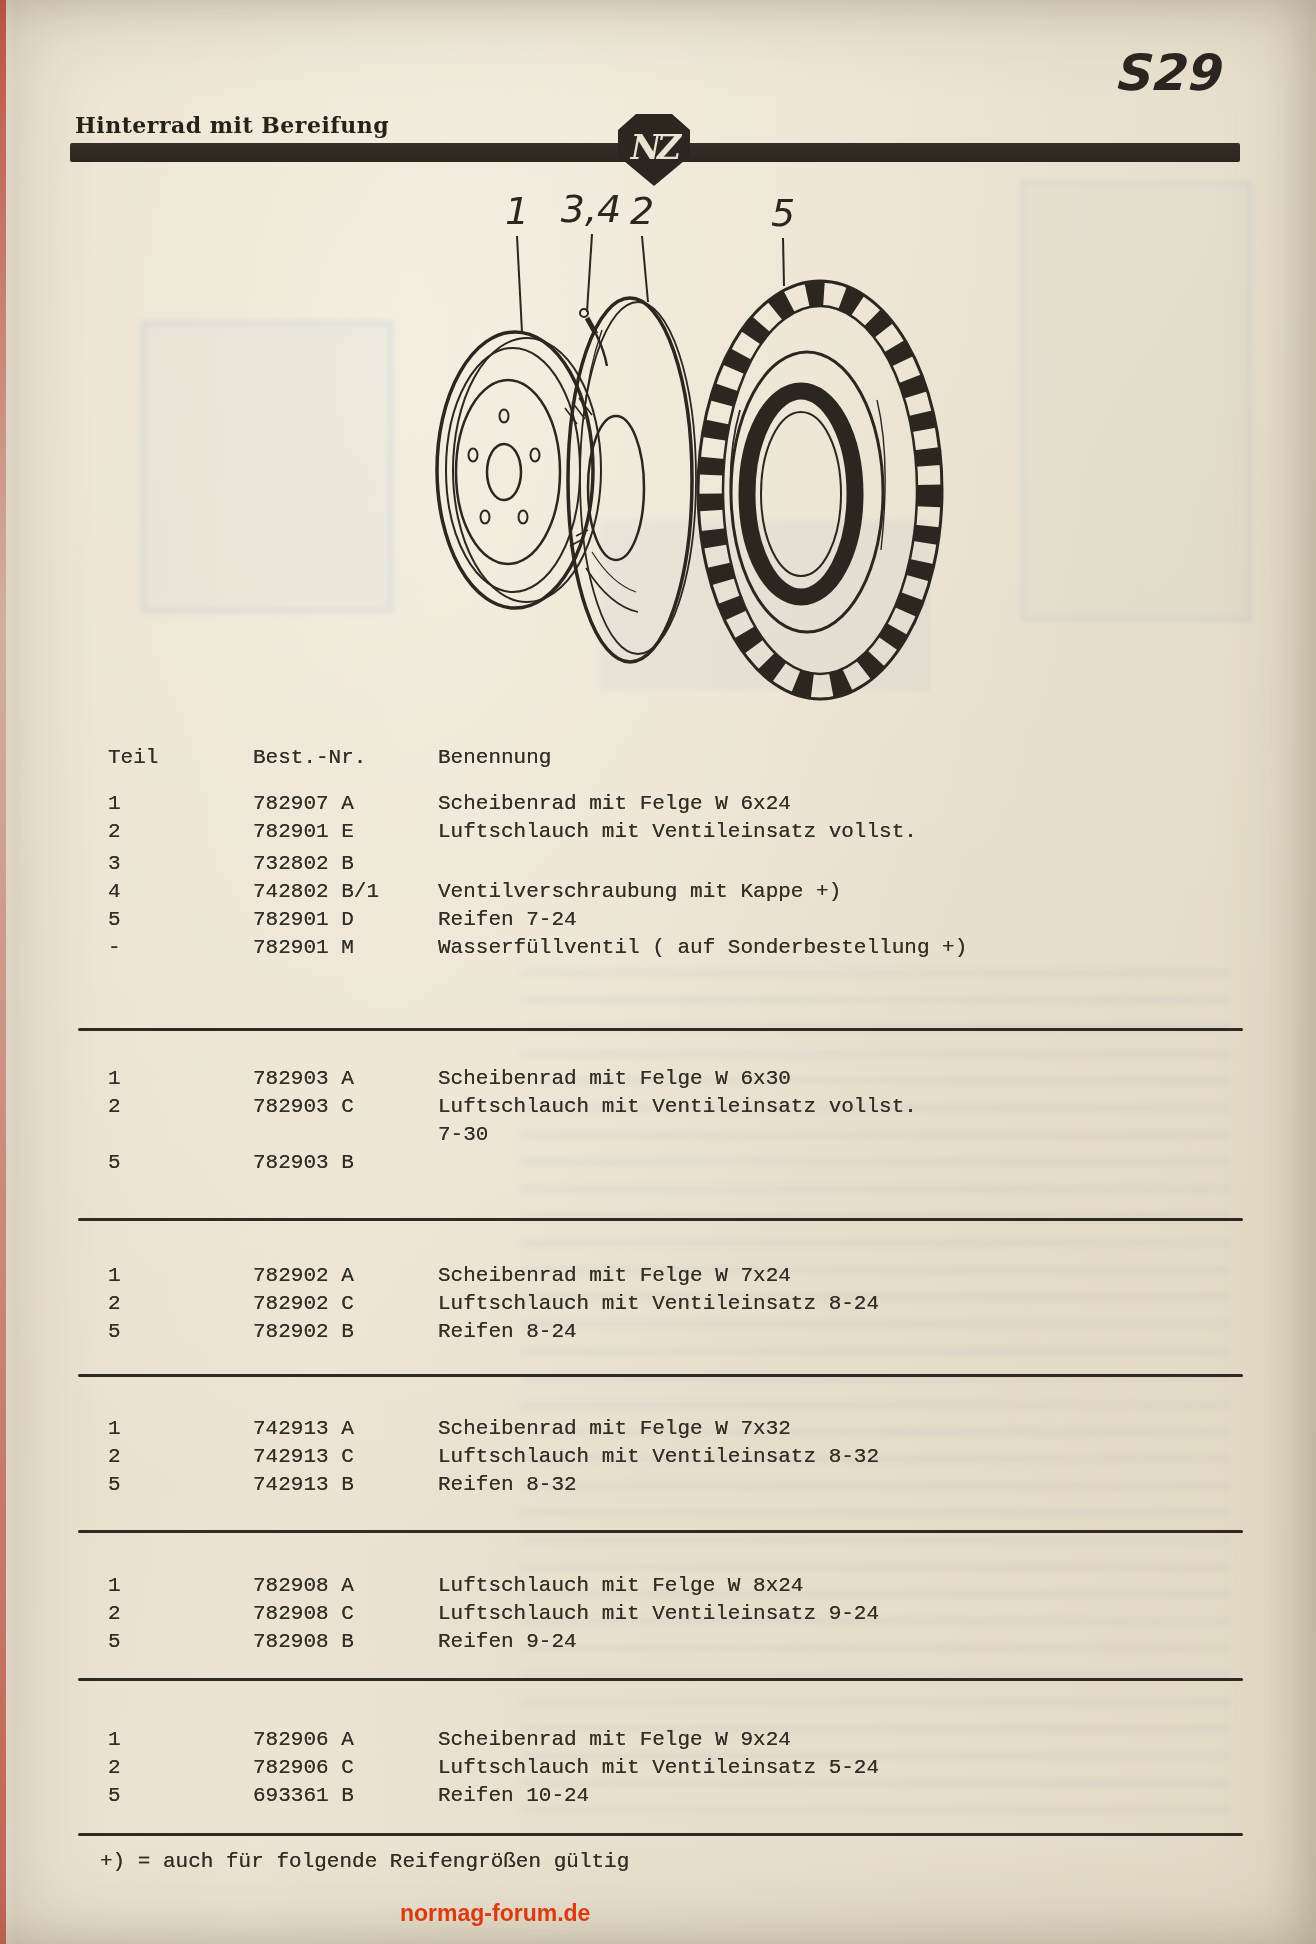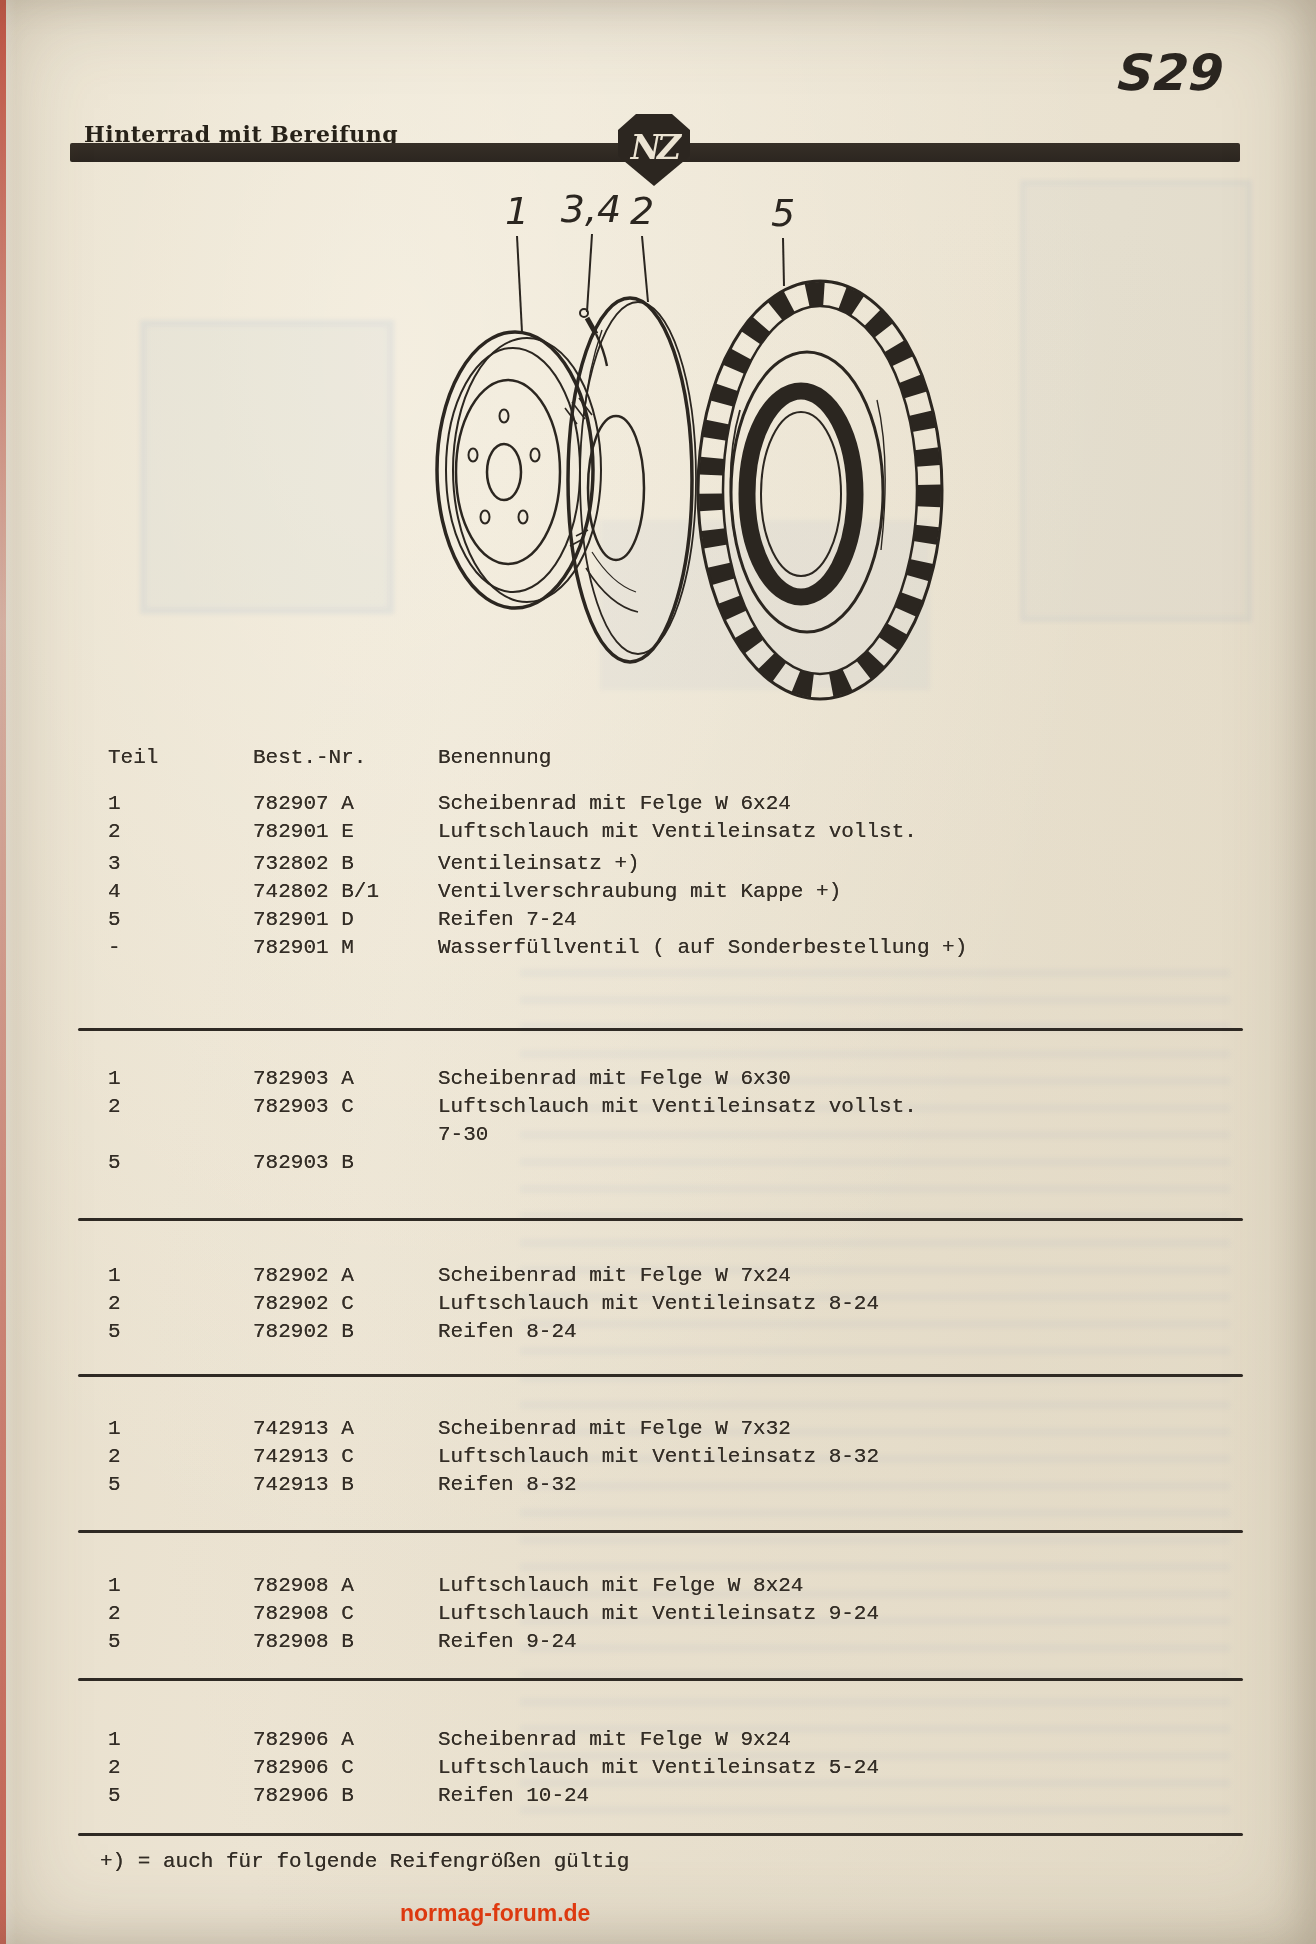--- a/index.html
+++ b/index.html
@@ -20,21 +20,21 @@
   
   .ghost{position:absolute;pointer-events:none;filter:blur(2px);}
   .ghost-a{left:140px;top:320px;width:240px;height:280px;
     border:7px solid rgba(125,155,195,.08);background:rgba(125,155,195,.05);}
   .ghost-b{left:600px;top:520px;width:330px;height:170px;background:rgba(125,155,195,.07);}
   .ghost-text{left:520px;top:950px;width:710px;height:880px;
     background:repeating-linear-gradient(to bottom,rgba(118,148,192,0) 0 19px,rgba(118,148,192,.06) 19px 27px);}
   .ghost-c{left:1020px;top:180px;width:220px;height:430px;
     border:6px solid rgba(125,155,195,.06);background:rgba(125,155,195,.04);}
 
-  .title{position:absolute;left:75px;top:112px;margin:9px;
+  .title{position:absolute;left:75px;top:112px;margin:0;
     font:700 22px/26px "DejaVu Serif",serif;letter-spacing:.5px;color:#272219;text-align:center;}
   .bar{position:absolute;left:70px;top:143px;width:1170px;height:19px;
     background:linear-gradient(#362f27,#2c2620);border-radius:2px;}
   .badge{position:absolute;left:614px;top:112px;width:80px;height:76px;}
   .pageno{position:absolute;left:1118px;top:46px;width:140px;
     font:600 50px/54px "DejaVu Sans",sans-serif;font-style:italic;color:#2a2520;
     transform:skewX(-4deg);}
 
   .figure{position:absolute;left:380px;top:180px;width:620px;height:530px;}
   .callout{font:500 38px "DejaVu Sans",sans-serif;font-style:italic;fill:#2b2620;}
@@ -147,21 +147,20 @@
       <span>782901 E</span>
       <span>Luftschlauch mit Ventileinsatz vollst.</span>
     </div>
     <div class="trow">
       <span></span>
         <span></span>
     </div>
     <div class="trow" style="margin-top:4px">
       <span>3</span>
       <span>732802 B</span>
-      <span>Ventileinsatz +)</span>
     </div>
     <div class="trow">
       <span>4</span>
       <span>742802 B/1</span>
       <span>Ventilverschraubung mit Kappe +)</span>
     </div>
     <div class="trow">
       <span>5</span>
       <span>782901 D</span>
       <span>Reifen 7-24</span>
@@ -265,21 +264,21 @@
       <span>782906 A</span>
       <span>Scheibenrad mit Felge W 9x24</span>
     </div>
     <div class="trow">
       <span>2</span>
       <span>782906 C</span>
       <span>Luftschlauch mit Ventileinsatz 5-24</span>
     </div>
     <div class="trow">
       <span>5</span>
-      <span>782906 B</span>
+      <span>693361 B</span>
       <span>Reifen 10-24</span>
     </div>
   </div>
 
   <div class="rule" style="top:1833px"></div>
 
   <div class="footnote">+) = auch für folgende Reifengrößen gültig</div>
 
   <div class="watermark">normag-forum.de</div>
 

